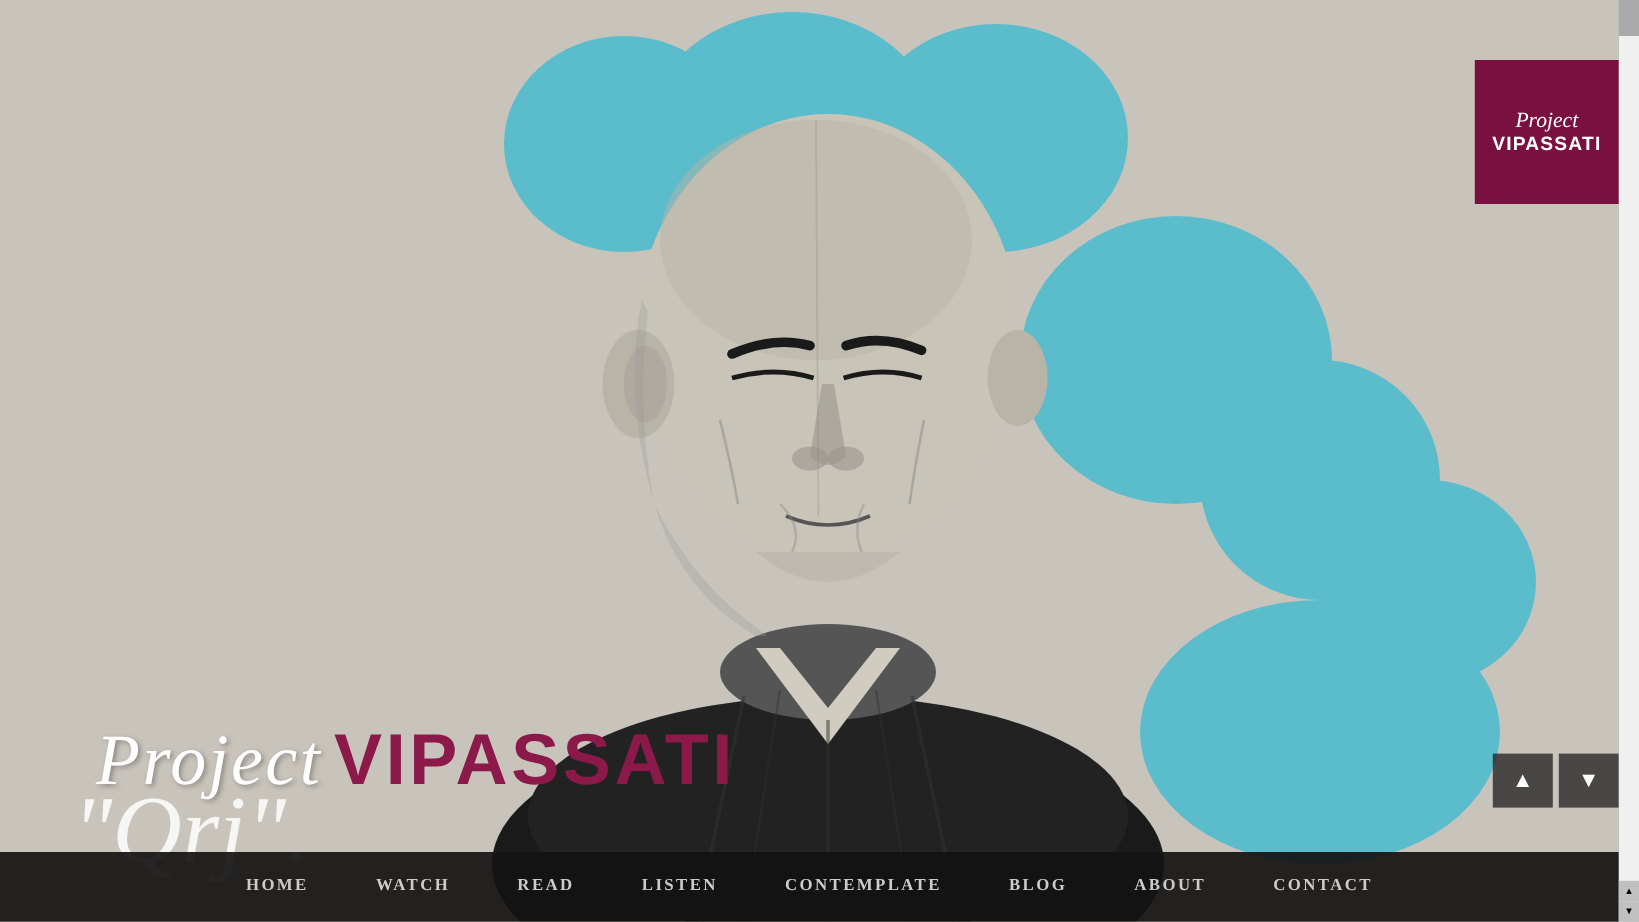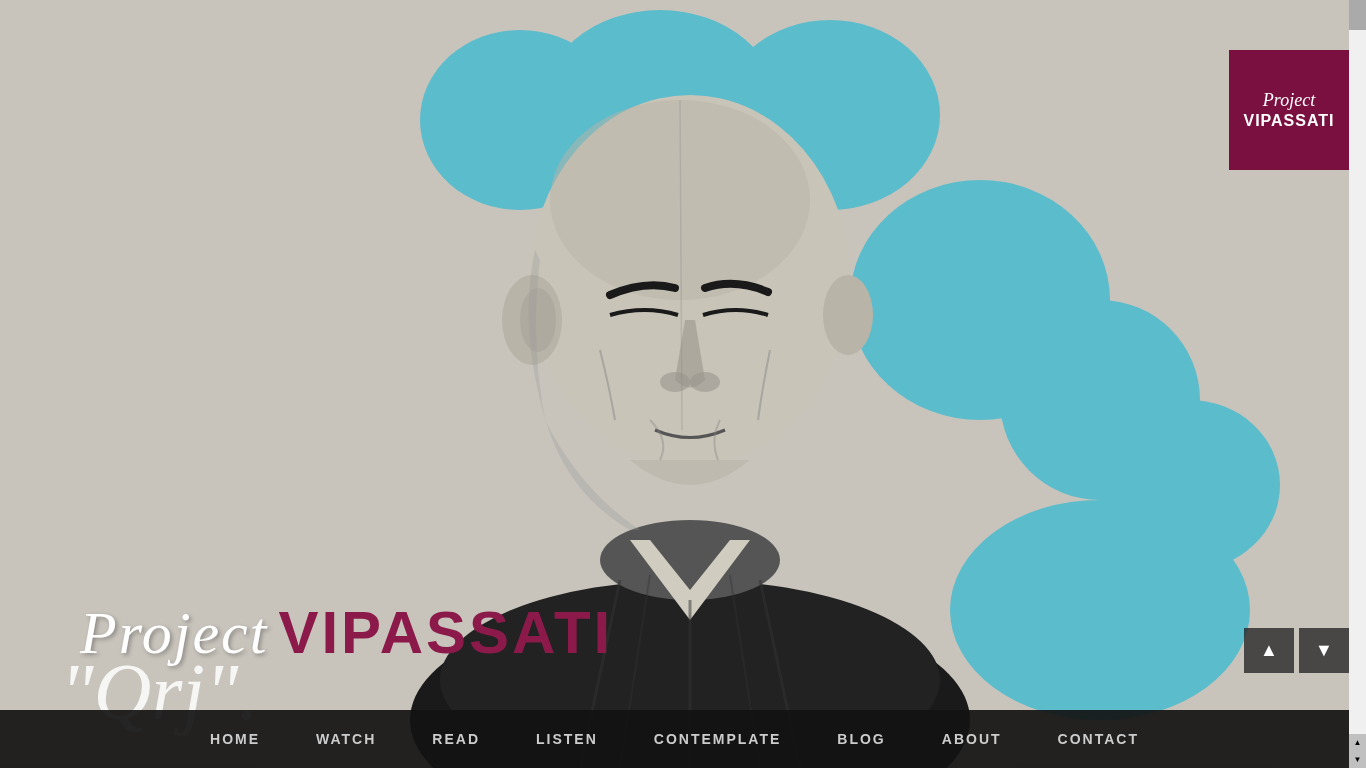--- a/index.html
+++ b/index.html
@@ -200,21 +200,21 @@
       background: rgba(20,18,18,0.92);
       display: flex;
       align-items: center;
       justify-content: center;
       gap: 40px;
       z-index: 20;
     }
 
     .nav-item {
       color: #cccccc;
-      font-family: Liberation Sans, sans-serif;
+      font-family: Liberation Serif, serif;
       font-size: 14px;
       font-weight: 600;
       letter-spacing: 2px;
       text-transform: uppercase;
       cursor: pointer;
       padding: 5px 8px;
       text-decoration: none;
     }
 
     

